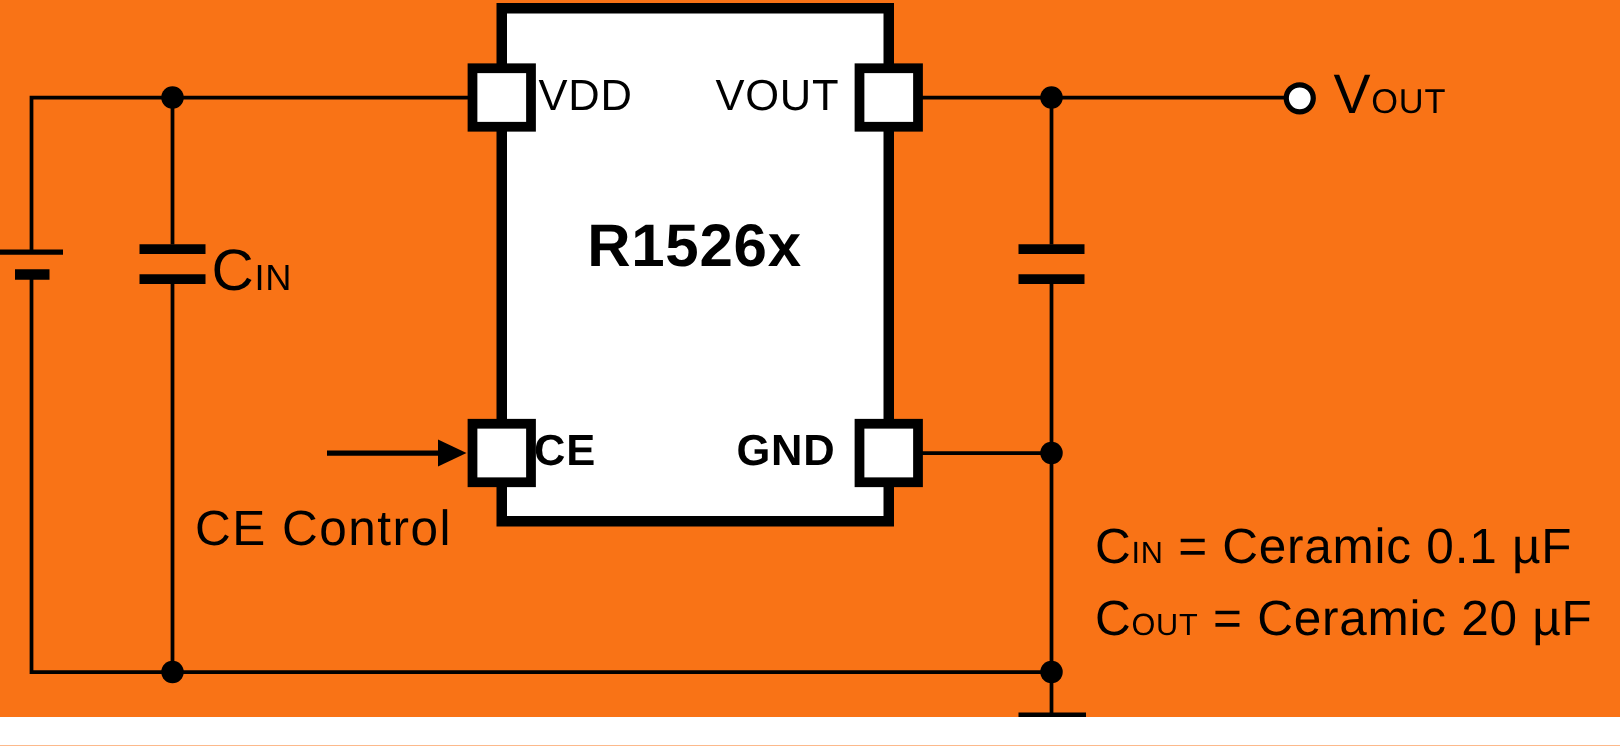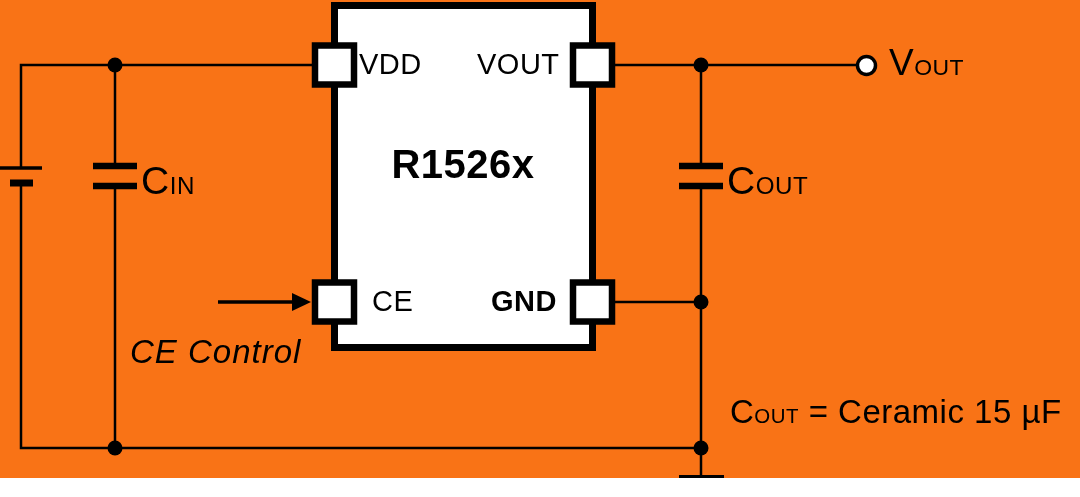--- a/index.html
+++ b/index.html
@@ -24,21 +24,21 @@
     position: absolute;
     color: #000000;
     line-height: 1;
     white-space: pre;
     letter-spacing: 0.5px;
   }
   .pin-lbl   { font-size: 29px; }
   .chip-lbl  { font-size: 40px; font-weight: bold; text-align: center; }
   .comp-lbl  { font-size: 39px; }
   .term-lbl  { font-size: 37px; }
-  .ctrl-lbl  { font-size: 33px; letter-spacing: 1px; font-style: italic; }
+  .ctrl-lbl  { font-size: 33px; letter-spacing: 1px; }
   .note-lbl  { font-size: 33px; }
   .sub { font-size: 0.62em; }
 </style>
 </head>
 <body>
 
 <div class="canvas">
 
   <svg width="1080" height="497" viewBox="0 0 1080 497">
     <g stroke="#000000" fill="none">
@@ -100,29 +100,29 @@
         <circle cx="701" cy="65" r="7.5"></circle>
         <circle cx="701" cy="302" r="7.5"></circle>
         <circle cx="115" cy="448" r="7.5"></circle>
         <circle cx="701" cy="448" r="7.5"></circle>
       </g>
     </g>
   </svg>
 
   <div class="lbl pin-lbl" style="left:359px; top:50px;">VDD</div>
   <div class="lbl pin-lbl" style="left:477px; top:50px;">VOUT</div>
-  <div class="lbl pin-lbl" style="left:372px; top:287px;">CE</div>
+  <div class="lbl pin-lbl" style="left:356px; top:287px;font-weight:bold;">CE</div>
   <div class="lbl pin-lbl" style="left:491px; top:287px;font-weight:bold;">GND</div>
 
   <div class="lbl chip-lbl" style="left:334px; top:144px; width:258px;">R1526x</div>
 
   <div class="lbl comp-lbl" style="left:141px; top:161px;"><span>C</span><span class="sub">IN</span></div>
 
-  <div class="lbl comp-lbl" style="left:727px; top:161px;"><span>C</span><span class="sub">OUT</span></div>
 
   <div class="lbl term-lbl" style="left:889px; top:44px;"><span>V</span><span class="sub">OUT</span></div>
 
   <div class="lbl ctrl-lbl" style="left:130px; top:335px;">CE Control</div>
 
+  <div class="lbl note-lbl" style="left:730px; top:347px;"><span>C</span><span class="sub">IN</span><span> = Ceramic 0.1 µF</span></div>
 
-  <div class="lbl note-lbl" style="left:730px; top:395px;"><span>C</span><span class="sub">OUT</span><span> = Ceramic 15 µF</span></div>
+  <div class="lbl note-lbl" style="left:730px; top:395px;"><span>C</span><span class="sub">OUT</span><span> = Ceramic 20 µF</span></div>
 
 </div>
 
 </body></html>

